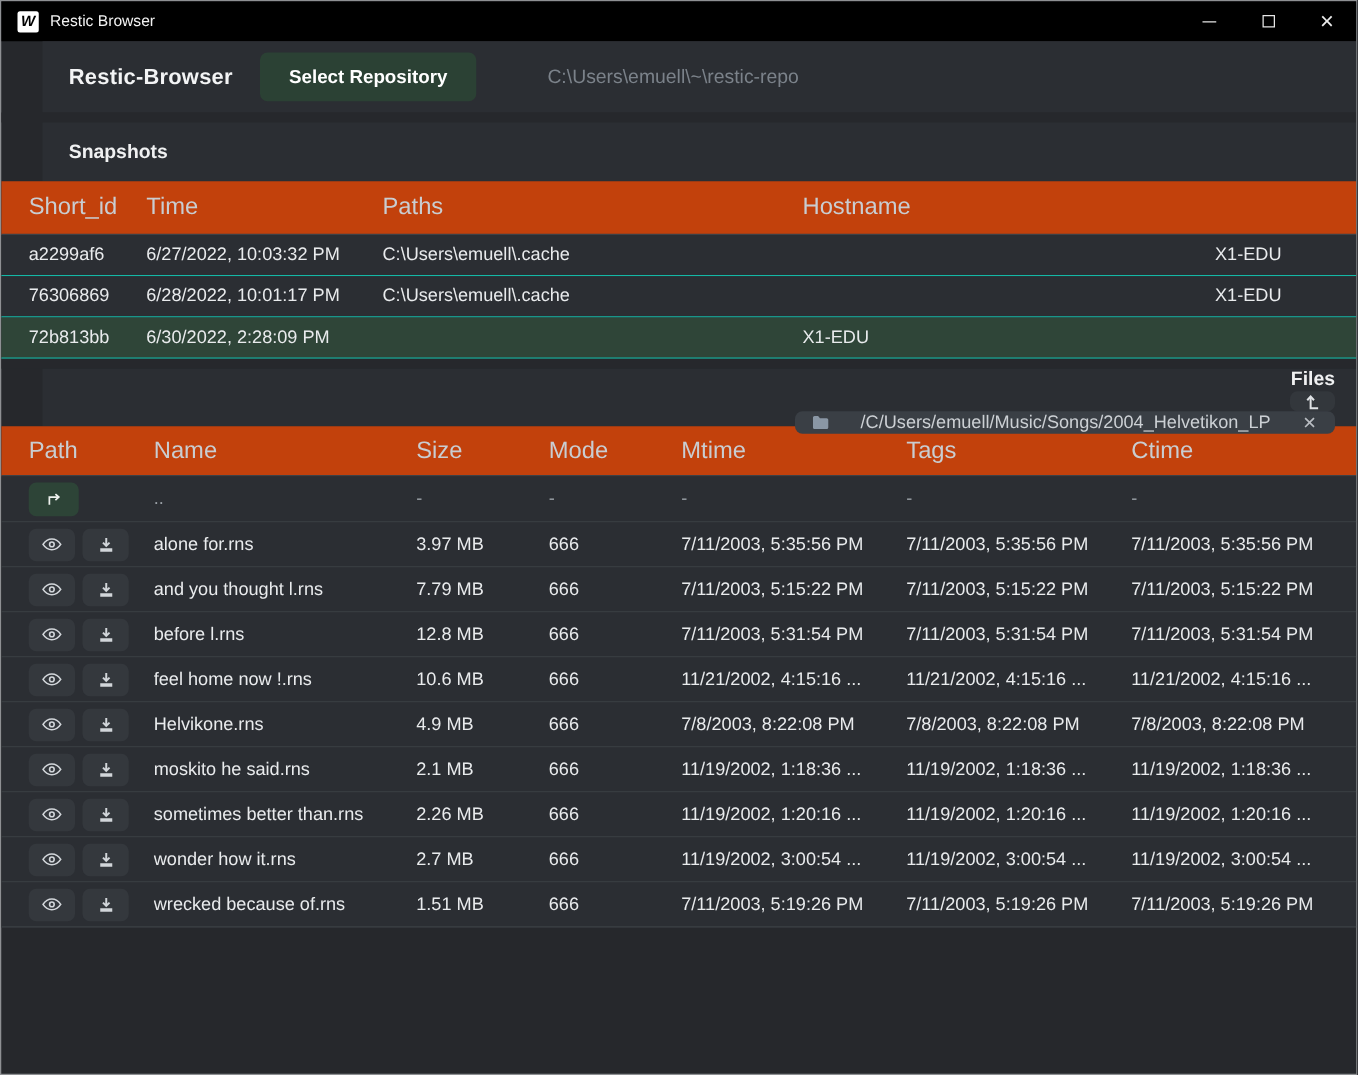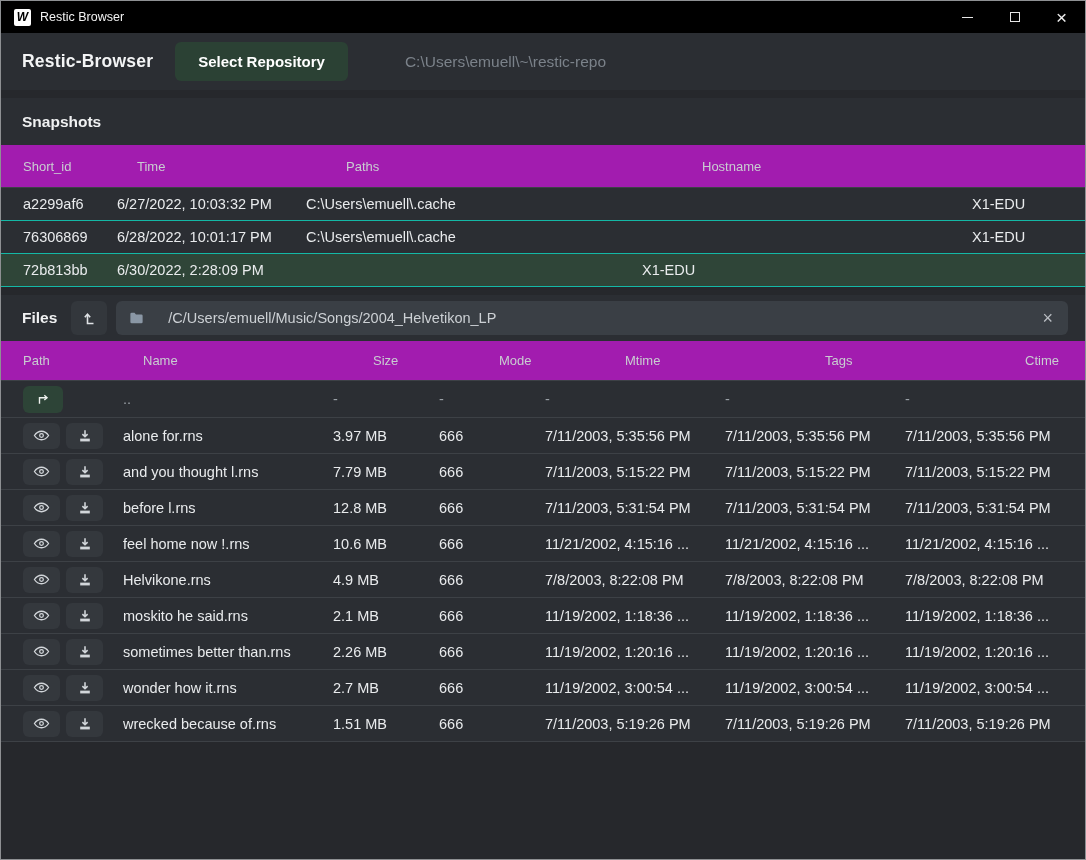--- a/index.html
+++ b/index.html
@@ -29,21 +29,21 @@
     border-radius: 2px;
   }
   .titlebar-title { font-size: 12.5px; color: #f2f2f2; }
   .win-controls { margin-left: auto; display: flex; height: 32px; }
   .ctl { width: 47px; height: 32px; display: flex; align-items: center; justify-content: center; cursor: default; }
   .ico-min { width: 11px; height: 0; border-top: 1px solid #e6e6e6; display: block; }
   .ico-max { width: 10px; height: 10px; border: 1px solid #e6e6e6; display: block; }
   .ico-close { font-size: 19px; color: #ededed; line-height: 1; font-weight: 300; }
 
   
-  .band { background: #2b2e33; }
+  .band { background: #2b2e33; margin-left: 33px; }
   .header-band {
     height: 57px; display: flex; align-items: center;
     padding: 0 21px;
   }
   .app-name { font-size: 17.5px; font-weight: bold; letter-spacing: .2px; color: #f3f4f5; }
   .select-repo-btn {
     margin-left: 22px;
     background: #2b4134; color: #fff;
     border: none; border-radius: 6px;
     font-family: inherit; font-size: 15px; font-weight: bold;
@@ -55,24 +55,23 @@
 
   
   .section-band { height: 47px; display: flex; align-items: center; padding: 0 21px; }
   .section-title { font-size: 15.5px; font-weight: bold; color: #f0f1f2; }
 
   
   .snap-grid  { display: grid; grid-template-columns: 94px 189px 336px 330px 1fr; padding: 0 22px; align-items: center; }
   .files-grid { display: grid; grid-template-columns: 100px 210px 106px 106px 180px 180px 1fr; padding: 0 22px; align-items: center; }
 
   .thead {
-    height: 43px; background: #a21caf;
-    color: #c9cdd1; font-size: 13px;
+    height: 43px; background: #c2410c;
+    color: #c9cdd1; font-size: 19px;
     border-bottom: 1px solid #3d4146;
-    gap: 20px;
   }
   .cell { white-space: nowrap; overflow: hidden; }
 
   .snap-row {
     height: 33px; background: #2b2e33;
     font-size: 14.5px; color: #e9ebed;
     border-bottom: 1px solid #14b8a6;
     cursor: default;
   }
   .snap-row.selected { background: #2f4538; }
@@ -90,21 +89,21 @@
   .actions { display: flex; gap: 6px; }
   .icon-btn {
     width: 37px; height: 26px;
     background: #34383d; border: none; border-radius: 6px;
     color: #d2d6da; display: flex; align-items: center; justify-content: center;
     cursor: pointer; padding: 0;
   }
   .icon-btn.green { width: 40px; height: 27px; background: #2d4437; color: #eef1ee; }
 
   
-  .files-band { height: 46px; display: flex; align-items: center; padding: 0 17px 0 21px; }
+  .files-band { height: 46px; display: flex; align-items: flex-end; padding: 0 17px 0 21px; flex-direction: column; }
   .up-btn {
     width: 36px; height: 34px; margin-left: 14px;
     background: #33373c; border: none; border-radius: 6px;
     color: #dfe2e5; display: flex; align-items: center; justify-content: center;
     cursor: pointer;
   }
   .breadcrumb {
     flex: 1; height: 34px; margin-left: 9px;
     background: #3a3f45; border-radius: 6px;
     display: flex; align-items: center; gap: 24px;

